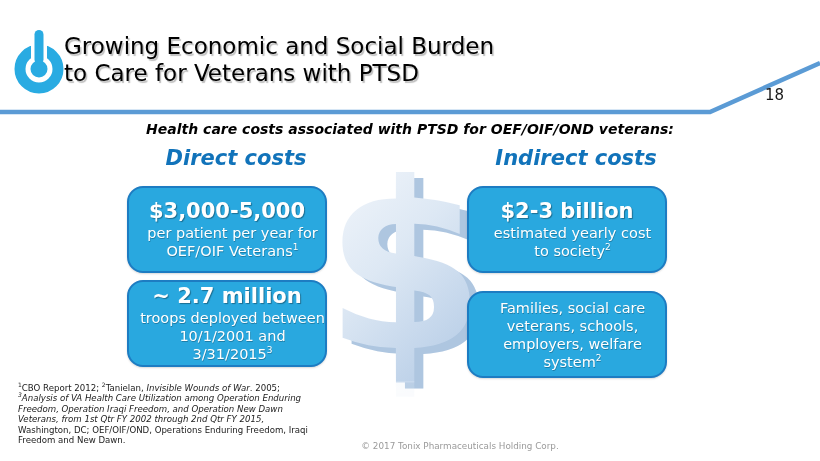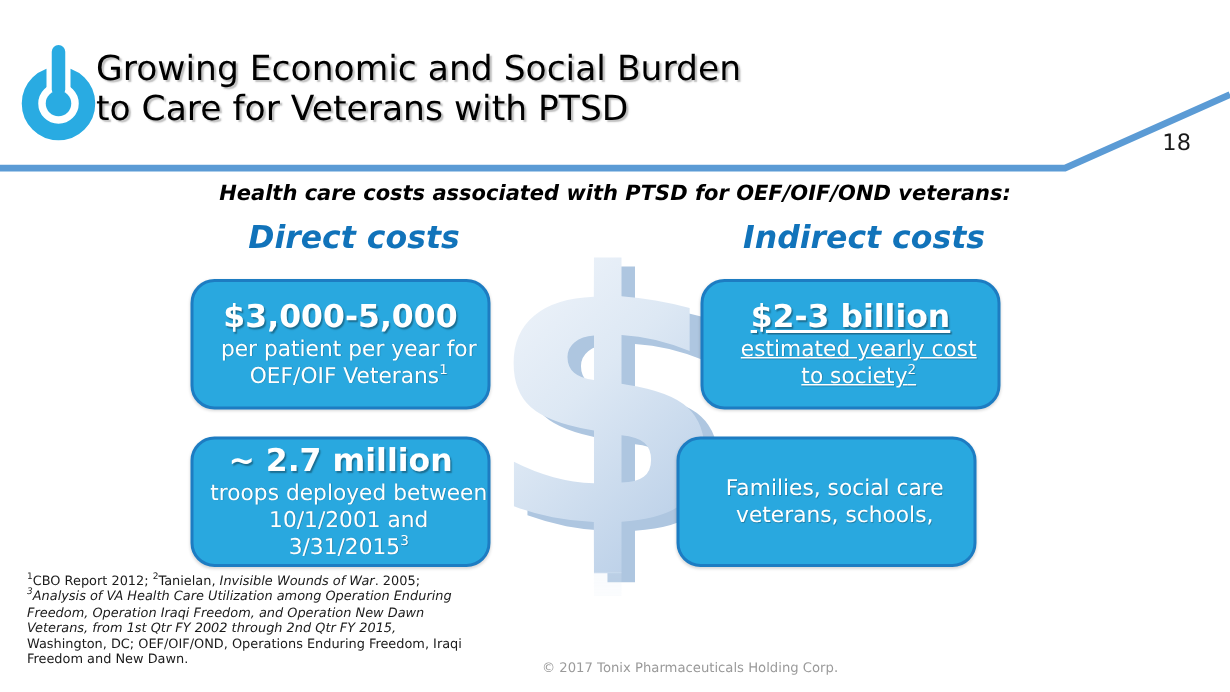--- a/index.html
+++ b/index.html
@@ -8,21 +8,21 @@
     font-family:"DejaVu Sans","Liberation Sans",sans-serif;
   }
   
   .topline{position:absolute;left:0;top:0;width:820px;height:130px;pointer-events:none;}
   .logo{position:absolute;left:12px;top:27px;width:54px;height:70px;}
   .title{
     position:absolute;left:64px;top:33px;margin:0;
     font-size:23px;font-weight:normal;color:#000;line-height:27px;letter-spacing:0;
     text-shadow:1.5px 1.5px 1px rgba(110,110,110,0.45);
   }
-  .pagenum{position:absolute;right:26px;top:86px;font-size:15px;color:#1a1a1a;}
+  .pagenum{position:absolute;right:36px;top:86px;font-size:15px;color:#1a1a1a;}
   .subtitle{
     position:absolute;left:0;top:121px;width:820px;text-align:center;
     font-size:14px;font-weight:bold;font-style:italic;color:#000;
   }
   
   .colhead{
     position:absolute;top:146px;width:218px;text-align:center;
     font-size:21px;font-weight:bold;font-style:italic;color:#1173ba;
   }
   .colhead.direct{left:127px;}
@@ -53,23 +53,23 @@
     box-shadow:0 1px 2px rgba(0,0,0,0.15);
     display:flex;flex-direction:column;justify-content:center;
   }
   .costbox .headline{
     font-size:21px;font-weight:bold;line-height:25px;
     text-shadow:1px 1px 1px rgba(0,0,0,0.35);
   }
   .costbox .subline{font-size:14.5px;line-height:18px;text-shadow:0.5px 0.5px 0.5px rgba(0,0,0,0.25);margin-left:11px;}
   .costbox sup{font-size:9px;line-height:0;}
   .pos-dt{left:127px;top:186px;}
-  .pos-db{left:127px;top:291px;}
-  .pos-it{left:467px;top:186px;text-decoration:underline;}
-  .pos-ib{left:451px;top:291px;}
+  .pos-db{left:127px;top:280px;}
+  .pos-it{left:467px;top:186px;}
+  .pos-ib{left:467px;top:291px;}
   
   .footnotes{
     position:absolute;left:18px;top:383px;width:298px;
     font-size:8.6px;line-height:10.4px;color:#1a1a1a;z-index:3;
   }
   .footnotes sup{font-size:6px;line-height:0;}
   .footnotes .it{font-style:italic;}
   .copyright{
     position:absolute;left:310px;top:441px;width:300px;text-align:center;
     font-size:8.8px;color:#9a9a9a;z-index:3;
@@ -127,19 +127,20 @@
 
   <div class="costbox pos-it">
     <div class="headline">$2-3 billion</div>
     <div class="subline">estimated yearly cost</div>
     <div class="subline"><span>to society</span><sup>2</sup></div>
   </div>
 
   <div class="costbox pos-ib">
     <div class="subline">Families, social care</div>
     <div class="subline">veterans, schools,</div>
+    <div class="subline"><span>employers, welfare system</span><sup>2</sup></div>
   </div>
 
   <div class="footnotes"><sup>1</sup><span>CBO Report 2012; </span><sup>2</sup><span>Tanielan, </span><span class="it">Invisible Wounds of War</span><span>. 2005; </span><sup class="it">3</sup><span class="it">Analysis of VA Health Care Utilization among Operation Enduring Freedom, Operation Iraqi Freedom, and Operation New Dawn Veterans, from 1st Qtr FY 2002 through 2nd Qtr FY 2015,</span><span> Washington, DC; OEF/OIF/OND, Operations Enduring Freedom, Iraqi Freedom and New Dawn.</span></div>
 
   <div class="copyright">© 2017 Tonix Pharmaceuticals Holding Corp.</div>
 
 </div>
 
 </body></html>

